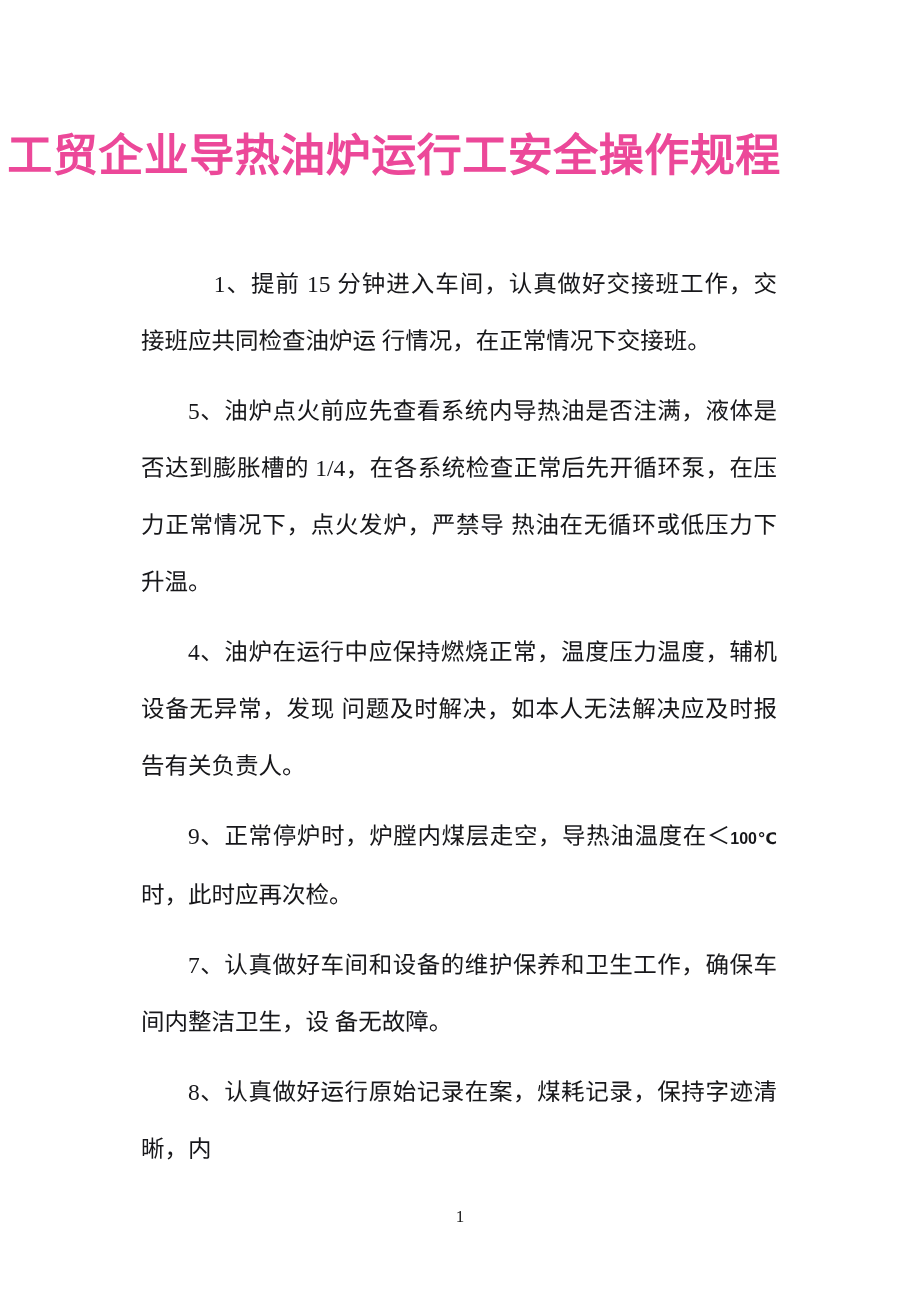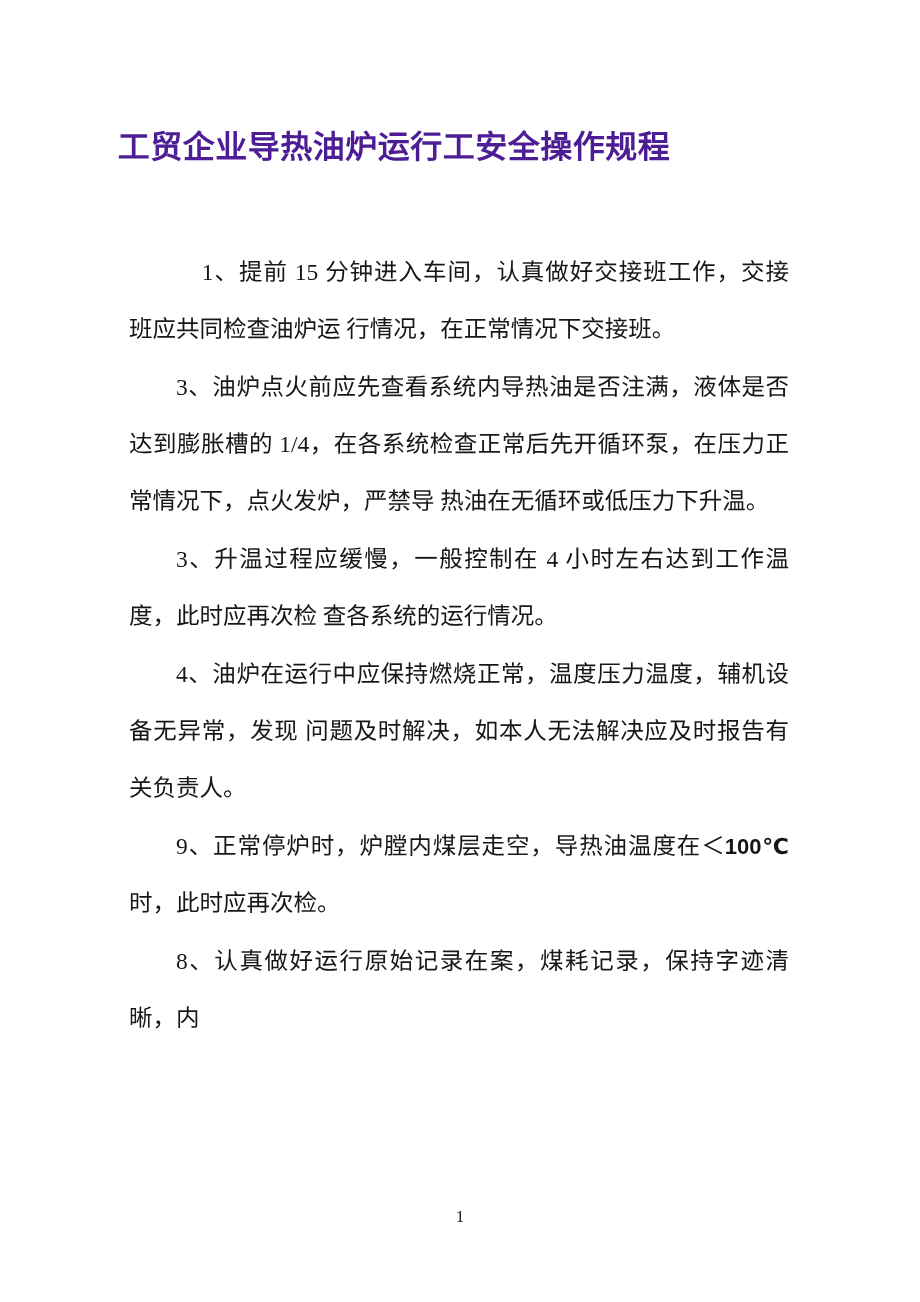--- a/index.html
+++ b/index.html
@@ -22,56 +22,56 @@
 
   
   .doc-title {
     position: absolute;
     left: 0;
     top: 103px;
     width: 788px;
     text-align: center;
     font-family: "Liberation Sans", "DejaVu Sans", sans-serif;
     font-weight: 700;
-    font-size: 32px;
+    font-size: 45px;
     line-height: 46px;
     letter-spacing: 0.5px;
-    color: #4c1d95;
+    color: #ec4899;
     white-space: nowrap;
   }
 
   
   .body-block {
     position: absolute;
     left: 128px;
     top: 243px;
     width: 662px;
   }
 
   .para {
-    margin: 1px;
+    margin: 13px;
     font-size: 23.5px;
     line-height: 57px;
     text-align: justify;
     text-justify: inter-ideograph;
     text-indent: 2em;
     color: #17171a;
     font-family: "Liberation Serif", "DejaVu Serif", serif;
   }
 
   
   .para.indent-3 {
     text-indent: 3.1em;
   }
 
   
   .num-run {
     font-family: "Liberation Sans", "DejaVu Sans", sans-serif;
     font-weight: 700;
-    font-size: 22px;
+    font-size: 16px;
     letter-spacing: 0;
   }
 
   
   .page-number {
     position: absolute;
     left: 0;
     top: 1205px;
     width: 920px;
     text-align: center;
@@ -85,29 +85,29 @@
 <body>
 
 <div class="page">
 
   <h1 class="doc-title">工贸企业导热油炉运行工安全操作规程</h1>
 
   <div class="body-block">
 
     <p class="para indent-3">1、提前 15 分钟进入车间，认真做好交接班工作，交接班应共同检查油炉运 行情况，在正常情况下交接班。</p>
 
-    <p class="para">3、油炉点火前应先查看系统内导热油是否注满，液体是否达到膨胀槽的 1/4，在各系统检查正常后先开循环泵，在压力正常情况下，点火发炉，严禁导 热油在无循环或低压力下升温。</p>
+    <p class="para">5、油炉点火前应先查看系统内导热油是否注满，液体是否达到膨胀槽的 1/4，在各系统检查正常后先开循环泵，在压力正常情况下，点火发炉，严禁导 热油在无循环或低压力下升温。</p>
 
-    <p class="para">3、升温过程应缓慢，一般控制在 4 小时左右达到工作温度，此时应再次检 查各系统的运行情况。</p>
 
     <p class="para">4、油炉在运行中应保持燃烧正常，温度压力温度，辅机设备无异常，发现 问题及时解决，如本人无法解决应及时报告有关负责人。</p>
 
 
     <p class="para"><span>9、正常停炉时，炉膛内煤层走空，导热油温度在＜</span><span class="num-run">100℃</span><span>时，此时应再次检。</span></p>
 
+    <p class="para">7、认真做好车间和设备的维护保养和卫生工作，确保车间内整洁卫生，设 备无故障。</p>
 
     <p class="para">8、认真做好运行原始记录在案，煤耗记录，保持字迹清晰，内</p>
 
   </div>
 
   <div class="page-number">1</div>
 
 </div>
 
 </body></html>

